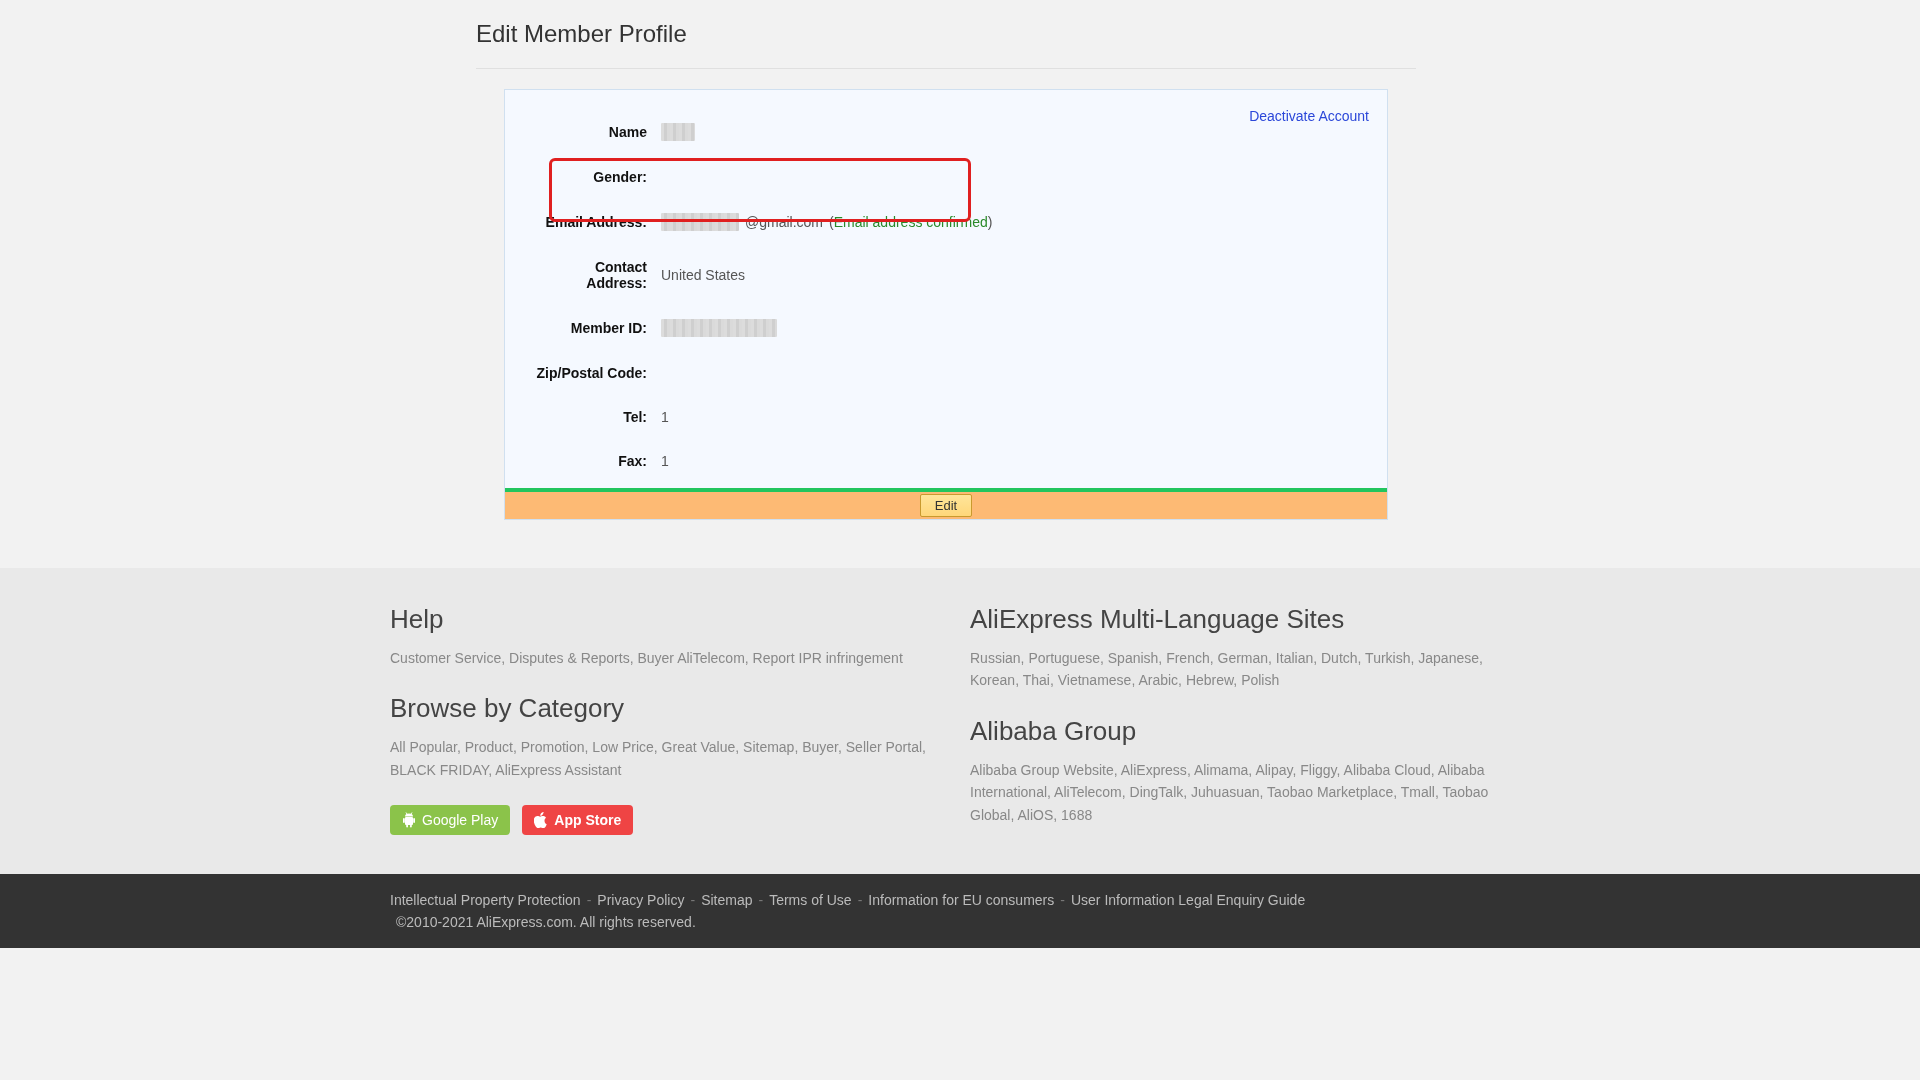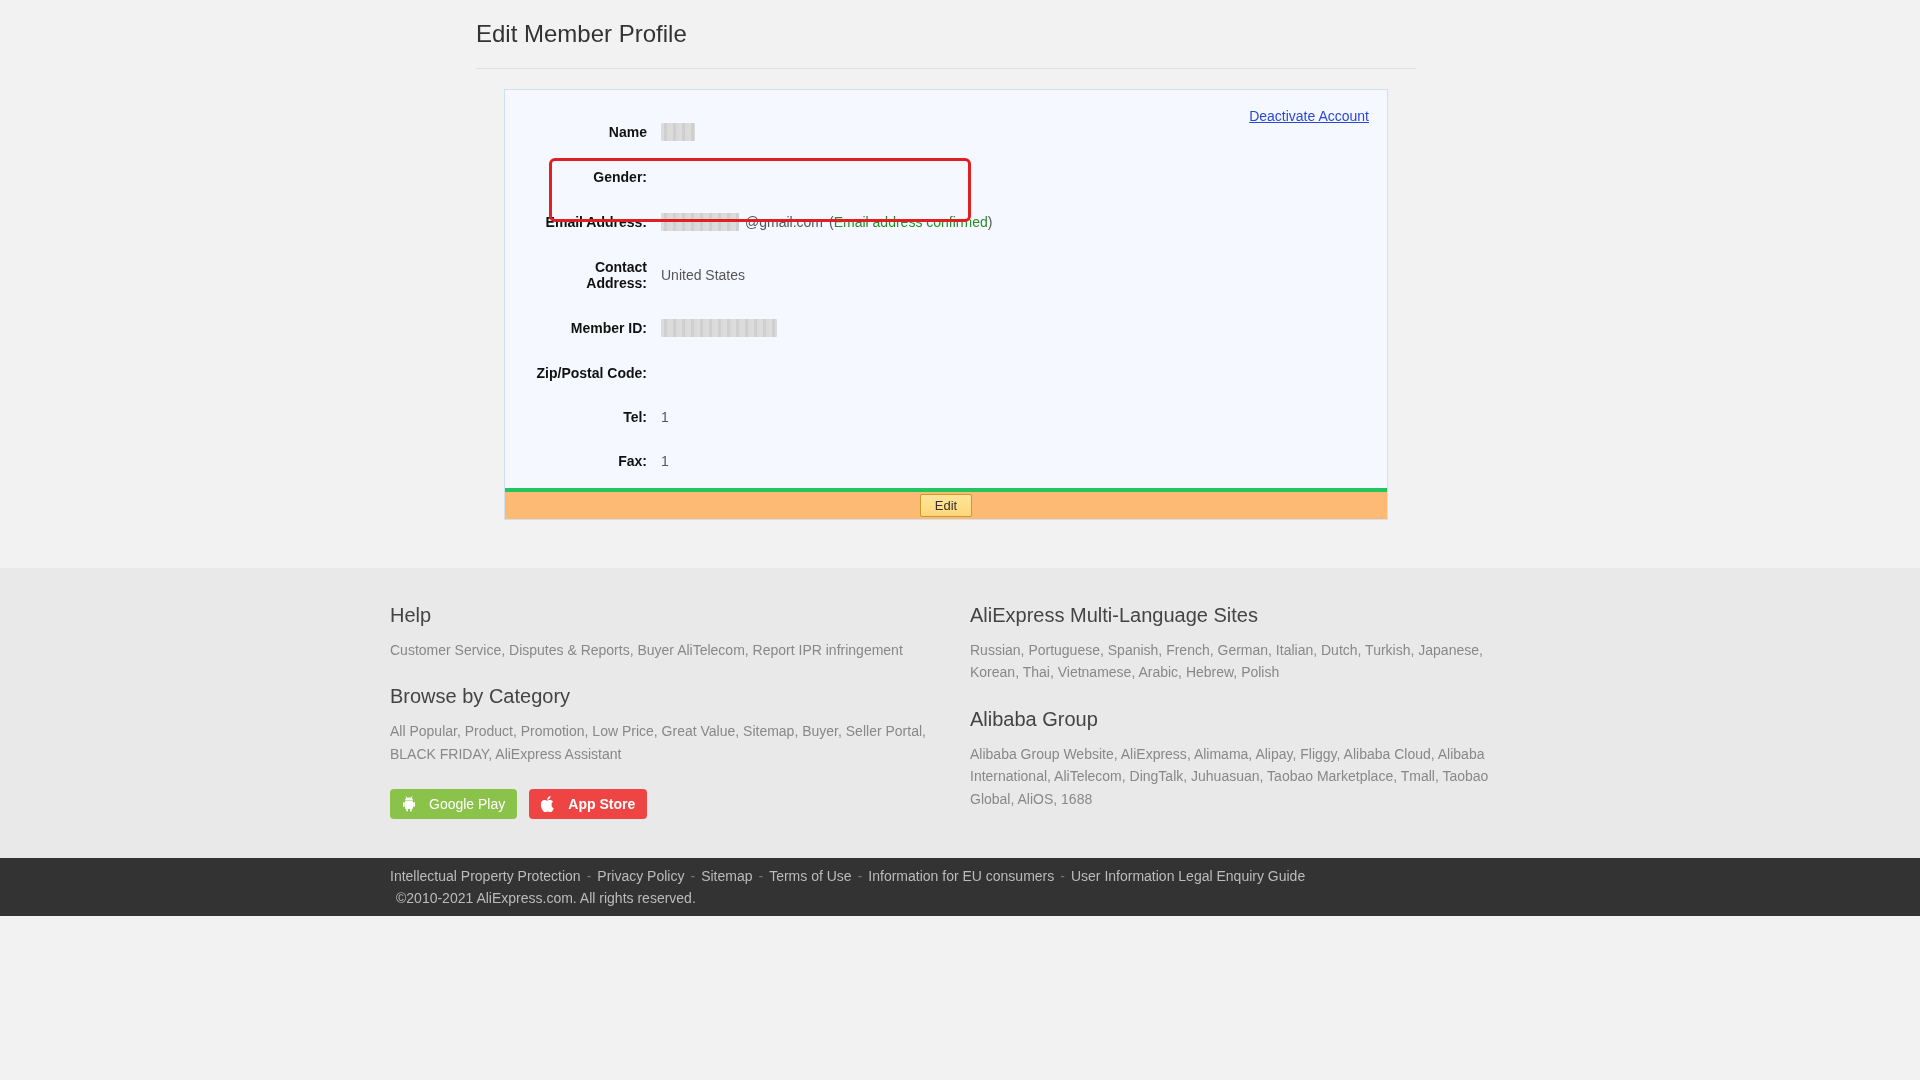--- a/index.html
+++ b/index.html
@@ -31,21 +31,20 @@
       position: relative;
     }
     .profile-body {
       padding: 12px 28px 12px 28px;
     }
     .deactivate-link {
       position: absolute;
       top: 18px;
       right: 18px;
       color: #2b47d9;
-      text-decoration: underline;
       font-size: 14px;
       cursor: pointer;
     }
     .field-row {
       display: flex;
       align-items: center;
       padding: 7px 0;
       min-height: 30px;
       margin-top: 14px;
     }
@@ -116,21 +115,21 @@
     .footer-container {
       width: 1140px;
       margin: 0 auto;
       display: flex;
       gap: 20px;
     }
     .footer-col {
       flex: 1;
     }
     .footer-heading {
-      font-size: 20px;
+      font-size: 26px;
       font-weight: 400;
       color: #444;
       margin-bottom: 12px;
     }
     .footer-links {
       color: #888;
       font-size: 14px;
       line-height: 1.6;
       margin-bottom: 24px;
     }
@@ -138,21 +137,21 @@
     .store-buttons {
       display: flex;
       gap: 12px;
       margin-top: 4px;
     }
     .store-btn {
       height: 30px;
       border-radius: 4px;
       display: flex;
       align-items: center;
-      gap: 13px;
+      gap: 6px;
       padding: 0 12px;
       font-size: 14px;
       color: #fff;
       font-weight: 500;
       cursor: pointer;
     }
     .gp {
       background: #8bc34a;
     }
     .as {
@@ -161,21 +160,21 @@
     }
     .store-icon svg { display: block; }
     .bottom-bar {
       background: #333;
       color: #bbb;
       padding: 10px 0;
       font-size: 14px;
     }
     .bottom-bar-container {
       width: 1140px;
-      margin: 0 auto;
+      margin: 8px auto;
       display: flex;
       flex-wrap: wrap;
       gap: 6px;
       align-items: center;
     }
     .bottom-bar-container span { cursor: pointer; }
     .sep { color: #777; }
     .copyright { margin-left: 6px; cursor: default !important; }
   </style>
 </head>

